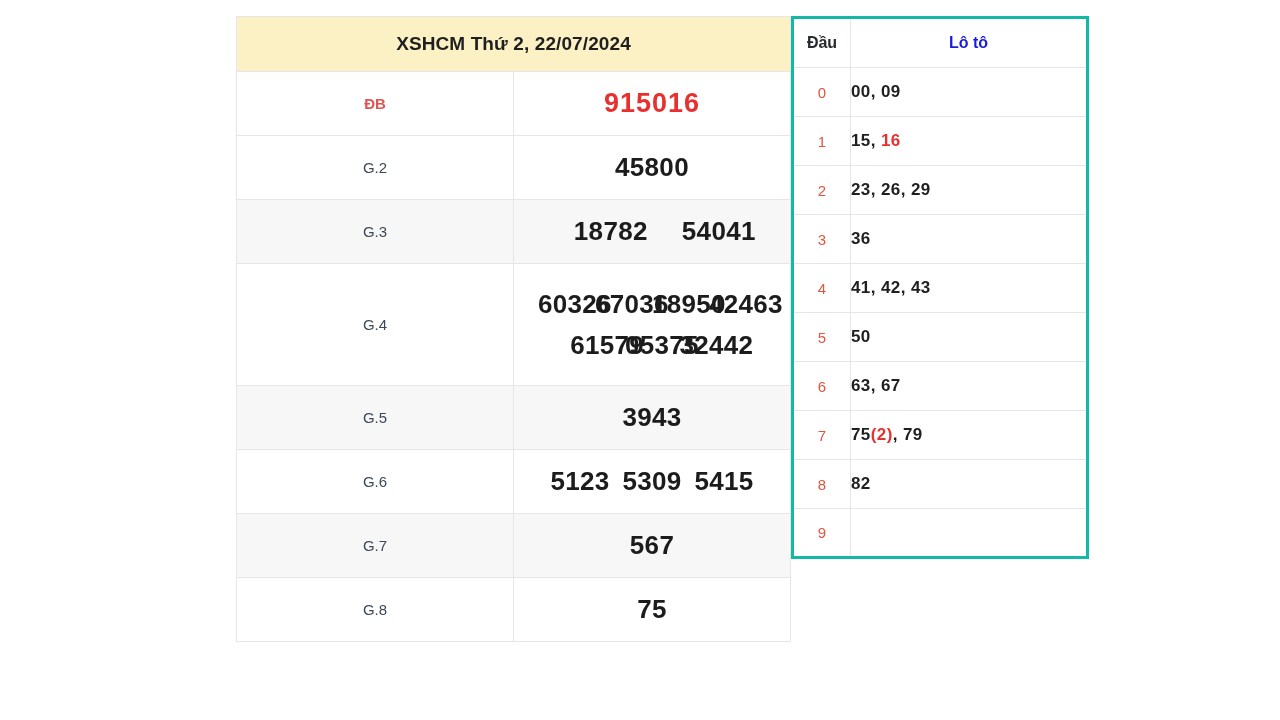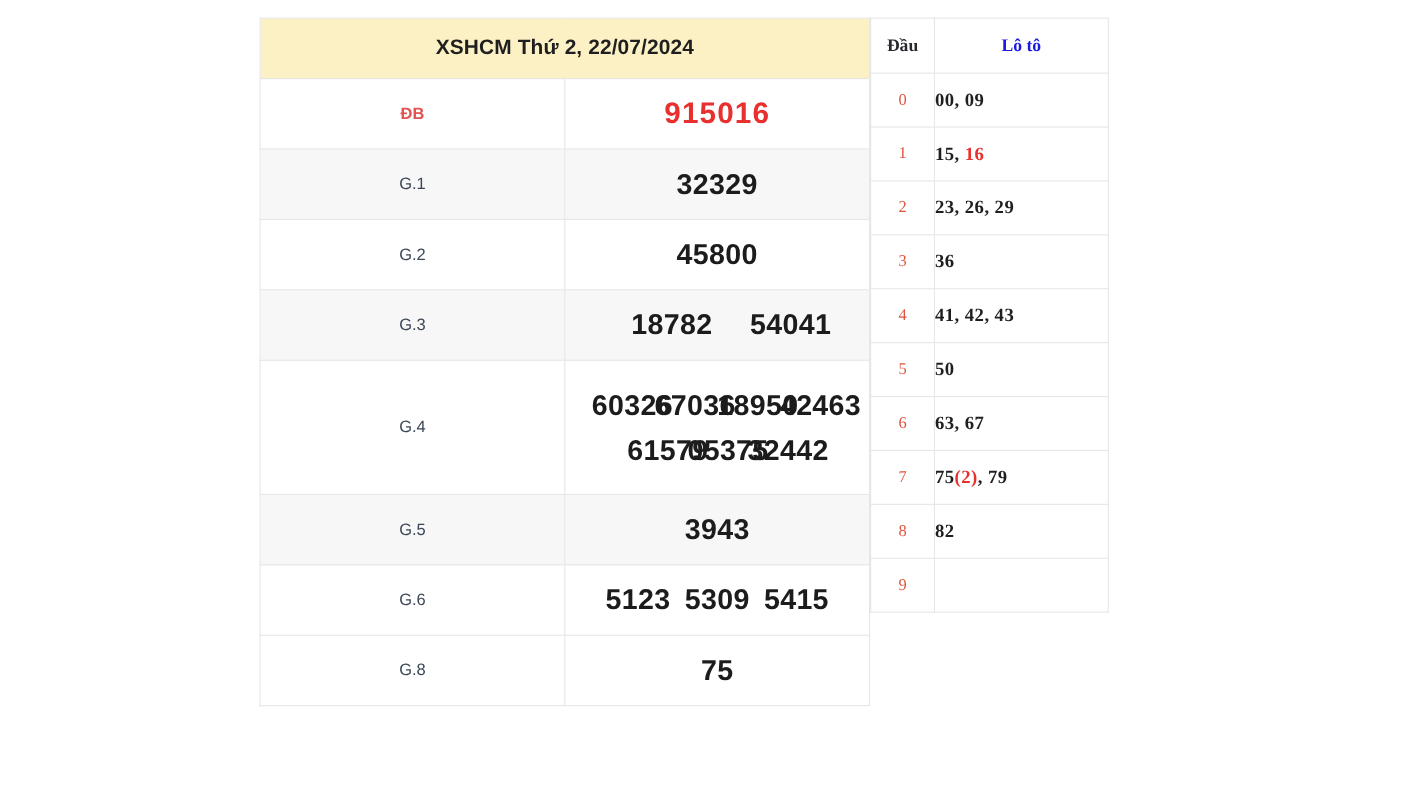--- a/index.html
+++ b/index.html
@@ -104,26 +104,25 @@
   .g4-wrap .line .num { text-align: center; }
   .g4-wrap .line.top .num { width: 25%; }
   .g4-wrap .line.bot { padding: 0 32px; }
   .g4-wrap .line.bot .num { width: 33%; }
 
   
   .loto-table {
     position: absolute;
     left: 791px;
     top: 16px;
-    width: 217px;
+    width: 298px;
     border-collapse: collapse;
     table-layout: fixed;
-    border: 1px solid #14b8a6;
-    background: #ffffff;
-    font-family: Liberation Serif, serif;
+    border: 3px solid #14b8a6;
+    background: #ffffff;
   }
   .loto-table th, .loto-table td {
     border: 1px solid #e6e6e6;
     padding: 0;
     vertical-align: middle;
     background: #ffffff;
   }
   .loto-head-cell {
     height: 50px;
     text-align: center;
@@ -162,28 +161,20 @@
       <tr>
         <th class="res-header" colspan="2">XSHCM Thứ 2, 22/07/2024</th>
       </tr>
     </thead>
     <tbody id="results-body">
         <tr class="plain-row row-h-1">
           <td class="prize-label db">ĐB</td>
           <td class="prize-values db-val">
             <div class="num-grid cols-1">
               <span class="num">915016</span>
-            </div>
-          </td>
-        </tr>
-        <tr class="alt-row row-h-1">
-          <td class="prize-label">G.1</td>
-          <td class="prize-values">
-            <div class="num-grid cols-1">
-              <span class="num">32329</span>
             </div>
           </td>
         </tr>
         <tr class="plain-row row-h-1">
           <td class="prize-label">G.2</td>
           <td class="prize-values">
             <div class="num-grid cols-1">
               <span class="num">45800</span>
             </div>
           </td>
@@ -226,20 +217,28 @@
         <tr class="plain-row row-h-1">
           <td class="prize-label">G.6</td>
           <td class="prize-values">
             <div class="num-grid cols-3">
               <span class="num">5123</span>
               <span class="num">5309</span>
               <span class="num">5415</span>
             </div>
           </td>
         </tr>
+        <tr class="alt-row row-h-1">
+          <td class="prize-label">G.7</td>
+          <td class="prize-values">
+            <div class="num-grid cols-1">
+              <span class="num">567</span>
+            </div>
+          </td>
+        </tr>
         <tr class="plain-row row-h-1">
           <td class="prize-label">G.8</td>
           <td class="prize-values">
             <div class="num-grid cols-1">
               <span class="num">75</span>
             </div>
           </td>
         </tr>
       </tbody>
   </table>

